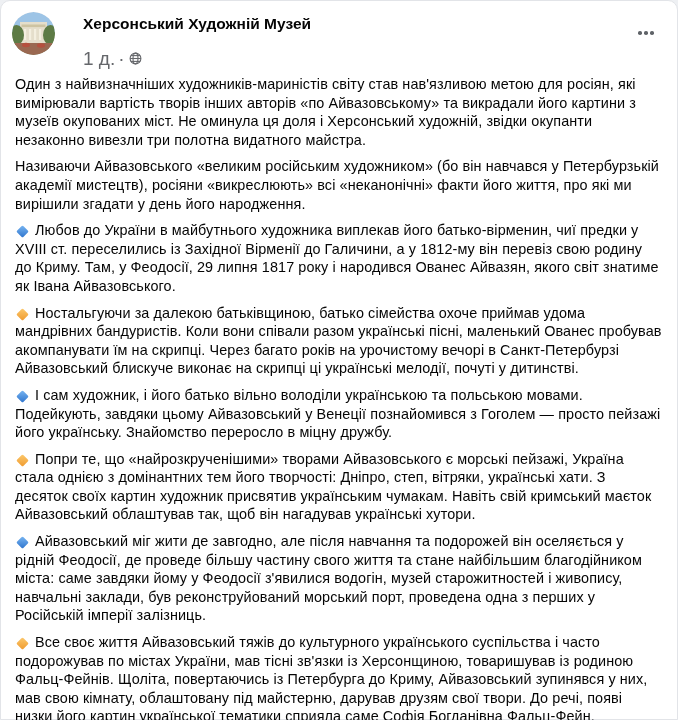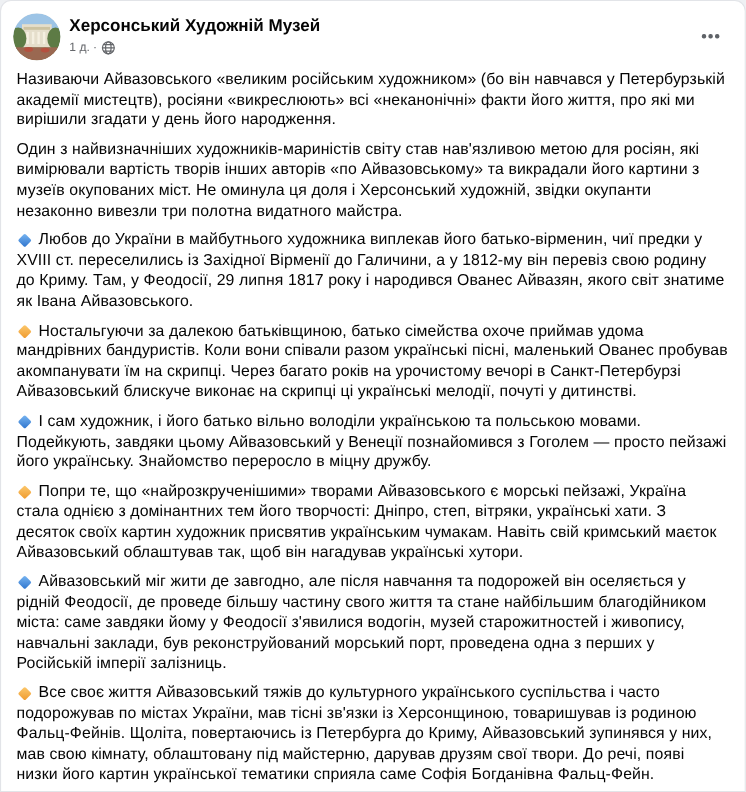--- a/index.html
+++ b/index.html
@@ -18,20 +18,21 @@
     background: #ffffff;
     border: 1px solid #e2e4e8;
     border-radius: 10px 10px 0 0;
     position: relative;
   }
   
   .header {
     display: flex;
     align-items: flex-start;
     padding: 11px 16px 6px 11px;
+    gap: 20px;
   }
   .avatar {
     width: 43px;
     height: 43px;
     border-radius: 50%;
     overflow: hidden;
     flex: 0 0 auto;
     cursor: pointer;
     box-shadow: 0 0 0 1px rgba(0,0,0,0.08) inset;
   }
@@ -43,24 +44,24 @@
     font-size: 15.5px;
     font-weight: 700;
     color: #050505;
     line-height: 20px;
     cursor: pointer;
   }
   .meta {
     display: flex;
     align-items: center;
     gap: 3px;
-    font-size: 11px;
+    font-size: 19px;
     color: #65676b;
     line-height: 17px;
-    margin-top: 1px;
+    margin-top: 16px;
     text-align: right;
   }
   .meta .globe { display: inline-flex; margin-left: 1px; }
   .more-btn {
     position: absolute;
     top: 22px;
     right: 17px;
     width: 28px;
     height: 20px;
     display: flex;
@@ -145,22 +146,22 @@
     </div>
   </div>
 
   <div class="more-btn">
     <span class="dot"></span>
     <span class="dot"></span>
     <span class="dot"></span>
   </div>
 
   <div class="post-body" id="post-body">
+      <div class="para"><span>Один з найвизначніших художників-мариністів світу став нав'язливою метою для росіян, які вимірювали вартість творів інших авторів «по Айвазовському» та викрадали його картини з музеїв окупованих міст. Не оминула ця доля і Херсонський художній, звідки окупанти незаконно вивезли три полотна видатного майстра.</span></div>
       <div class="para"><span>Називаючи Айвазовського «великим російським художником» (бо він навчався у Петербурзькій академії мистецтв), росіяни «викреслюють» всі «неканонічні» факти його життя, про які ми вирішили згадати у день його народження.</span></div>
-      <div class="para"><span>Один з найвизначніших художників-мариністів світу став нав'язливою метою для росіян, які вимірювали вартість творів інших авторів «по Айвазовському» та викрадали його картини з музеїв окупованих міст. Не оминула ця доля і Херсонський художній, звідки окупанти незаконно вивезли три полотна видатного майстра.</span></div>
       <div class="para"><span class="diamond blue"></span><span>Любов до України в майбутнього художника виплекав його батько-вірменин, чиї предки у XVIII ст. переселились із Західної Вірменії до Галичини, а у 1812-му він перевіз свою родину до Криму. Там, у Феодосії, 29 липня 1817 року і народився Ованес Айвазян, якого світ знатиме як Івана Айвазовського.</span></div>
       <div class="para"><span class="diamond orange"></span><span>Ностальгуючи за далекою батьківщиною, батько сімейства охоче приймав удома мандрівних бандуристів. Коли вони співали разом українські пісні, маленький Ованес пробував акомпанувати їм на скрипці. Через багато років на урочистому вечорі в Санкт-Петербурзі Айвазовський блискуче виконає на скрипці ці українські мелодії, почуті у дитинстві.</span></div>
       <div class="para"><span class="diamond blue"></span><span>І сам художник, і його батько вільно володіли українською та польською мовами. Подейкують, завдяки цьому Айвазовський у Венеції познайомився з Гоголем — просто пейзажі його українську. Знайомство переросло в міцну дружбу.</span></div>
       <div class="para"><span class="diamond orange"></span><span>Попри те, що «найрозкрученішими» творами Айвазовського є морські пейзажі, Україна стала однією з домінантних тем його творчості: Дніпро, степ, вітряки, українські хати. З десяток своїх картин художник присвятив українським чумакам. Навіть свій кримський маєток Айвазовський облаштував так, щоб він нагадував українські хутори.</span></div>
       <div class="para"><span class="diamond blue"></span><span>Айвазовський міг жити де завгодно, але після навчання та подорожей він оселяється у рідній Феодосії, де проведе більшу частину свого життя та стане найбільшим благодійником міста: саме завдяки йому у Феодосії з'явилися водогін, музей старожитностей і живопису, навчальні заклади, був реконструйований морський порт, проведена одна з перших у Російській імперії залізниць.</span></div>
       <div class="para"><span class="diamond orange"></span><span>Все своє життя Айвазовський тяжів до культурного українського суспільства і часто подорожував по містах України, мав тісні зв'язки із Херсонщиною, товаришував із родиною Фальц-Фейнів. Щоліта, повертаючись із Петербурга до Криму, Айвазовський зупинявся у них, мав свою кімнату, облаштовану під майстерню, дарував друзям свої твори. До речі, появі низки його картин української тематики сприяла саме Софія Богданівна Фальц-Фейн.</span></div>
     </div>
 
 </div>
 

